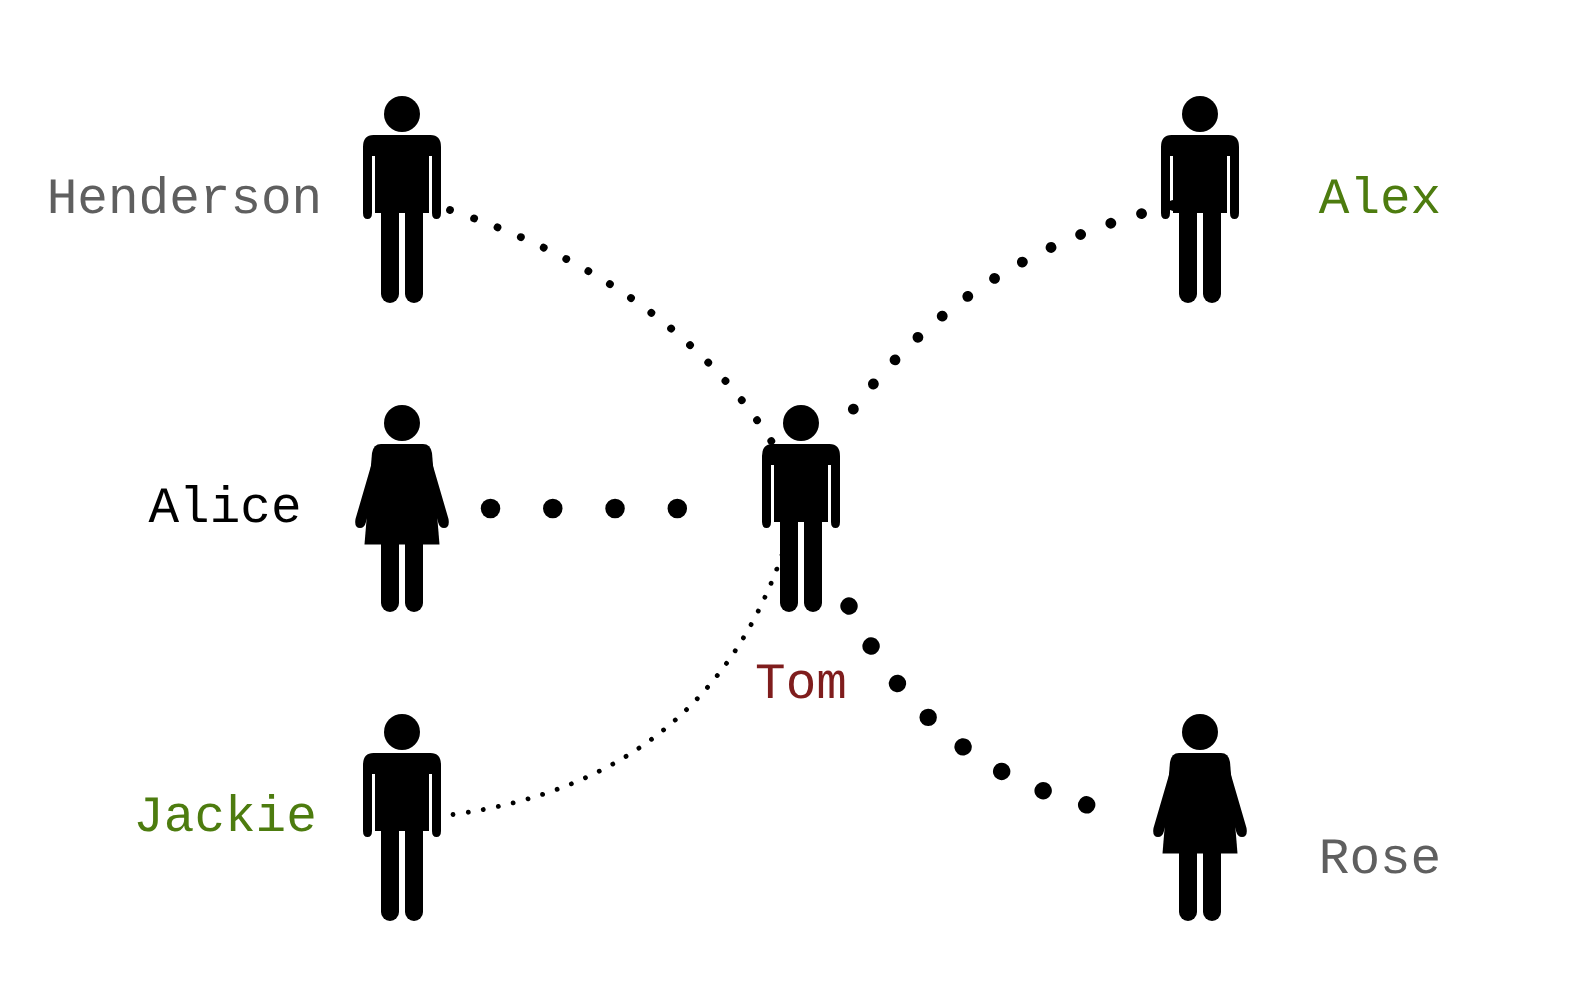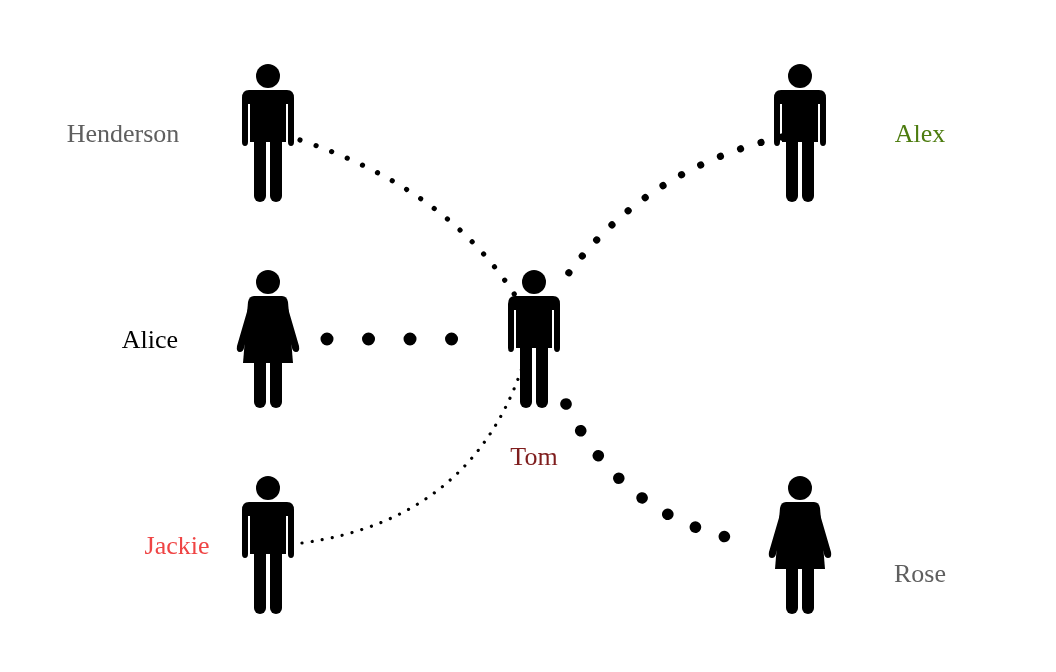--- a/index.html
+++ b/index.html
@@ -1,21 +1,21 @@
 <!DOCTYPE html>
 <html><head>
   <meta charset="utf-8">
   <style>
     html, body { margin: 0; padding: 0; background: #ffffff; }
     body { width: 1056px; height: 672px; overflow: hidden; position: relative; }
     #canvas { position: absolute; left: 0; top: 0; width: 1056px; height: 672px; }
     .label {
       position: absolute;
-      font-family: Liberation Serif, serif;
-      font-size: 26px;
+      font-family: Liberation Mono, monospace;
+      font-size: 34px;
       color: #5f5f5f;
       line-height: 30px;
       white-space: nowrap;
       transform: translate(-50%, -50%);
     }
   </style>
 </head>
 <body>
 
 <svg id="canvas" xmlns="http://www.w3.org/2000/svg" width="1056" height="672" viewBox="0 0 1056 672">
@@ -144,15 +144,15 @@
         <rect x="802" y="562" width="12" height="52" rx="6"></rect>
       </g>
     </g>
 </svg>
 
 <div id="labels">
     <div class="label" style="left: 123px; top: 134px; color: rgb(95, 95, 95);">Henderson</div>
     <div class="label" style="left: 920px; top: 134px; color: #4d7c0f;">Alex</div>
     <div class="label" style="left: 150px; top: 340px; color: #000000;">Alice</div>
     <div class="label" style="left: 534px; top: 457px; color: #7f1d1d;">Tom</div>
-    <div class="label" style="left: 150px; top: 546px; color: #ef4444; margin-left: 27px;">Jackie</div>
+    <div class="label" style="left: 150px; top: 546px; color: #4d7c0f;">Jackie</div>
     <div class="label" style="left: 920px; top: 546px; color: rgb(95, 95, 95); margin-top: 28px;">Rose</div>
   </div>
 
 </body></html>

